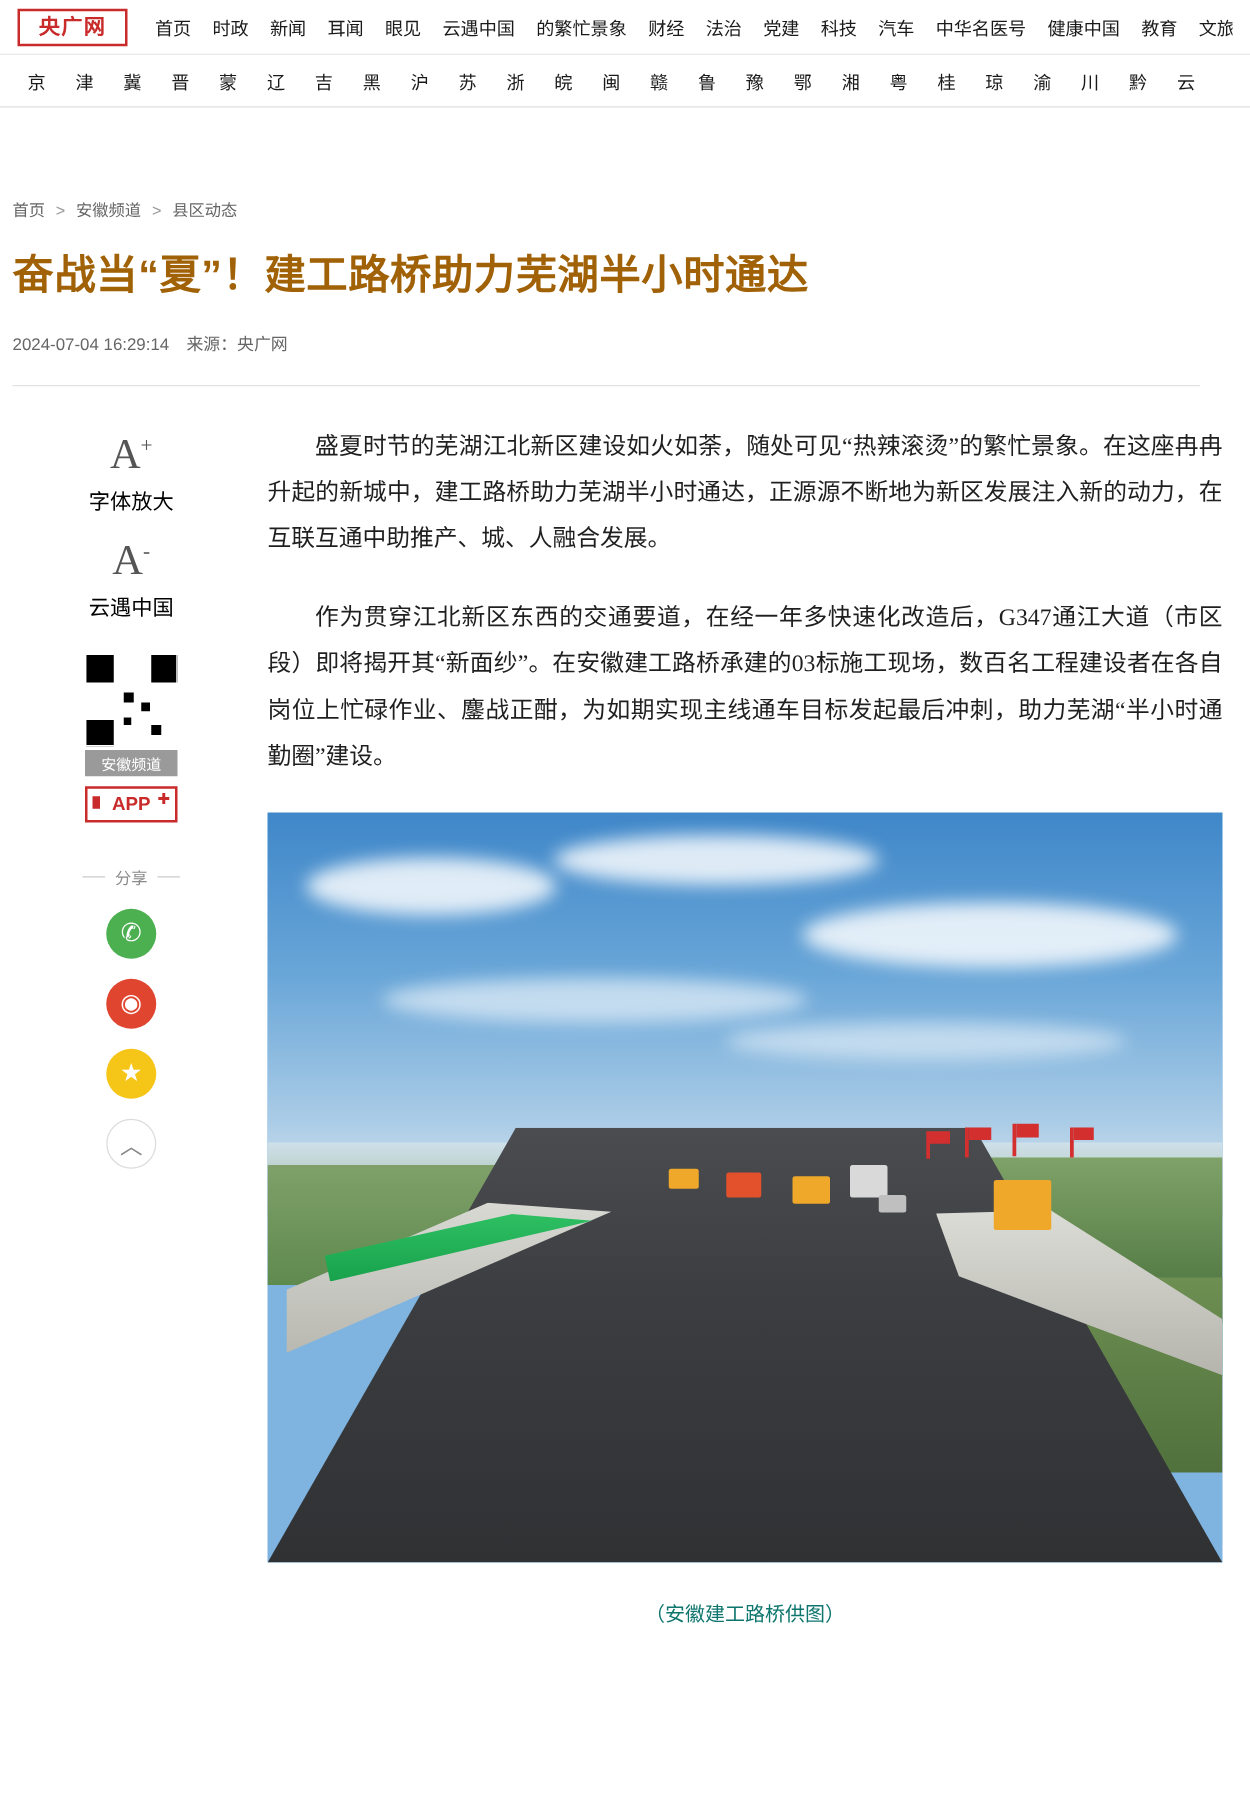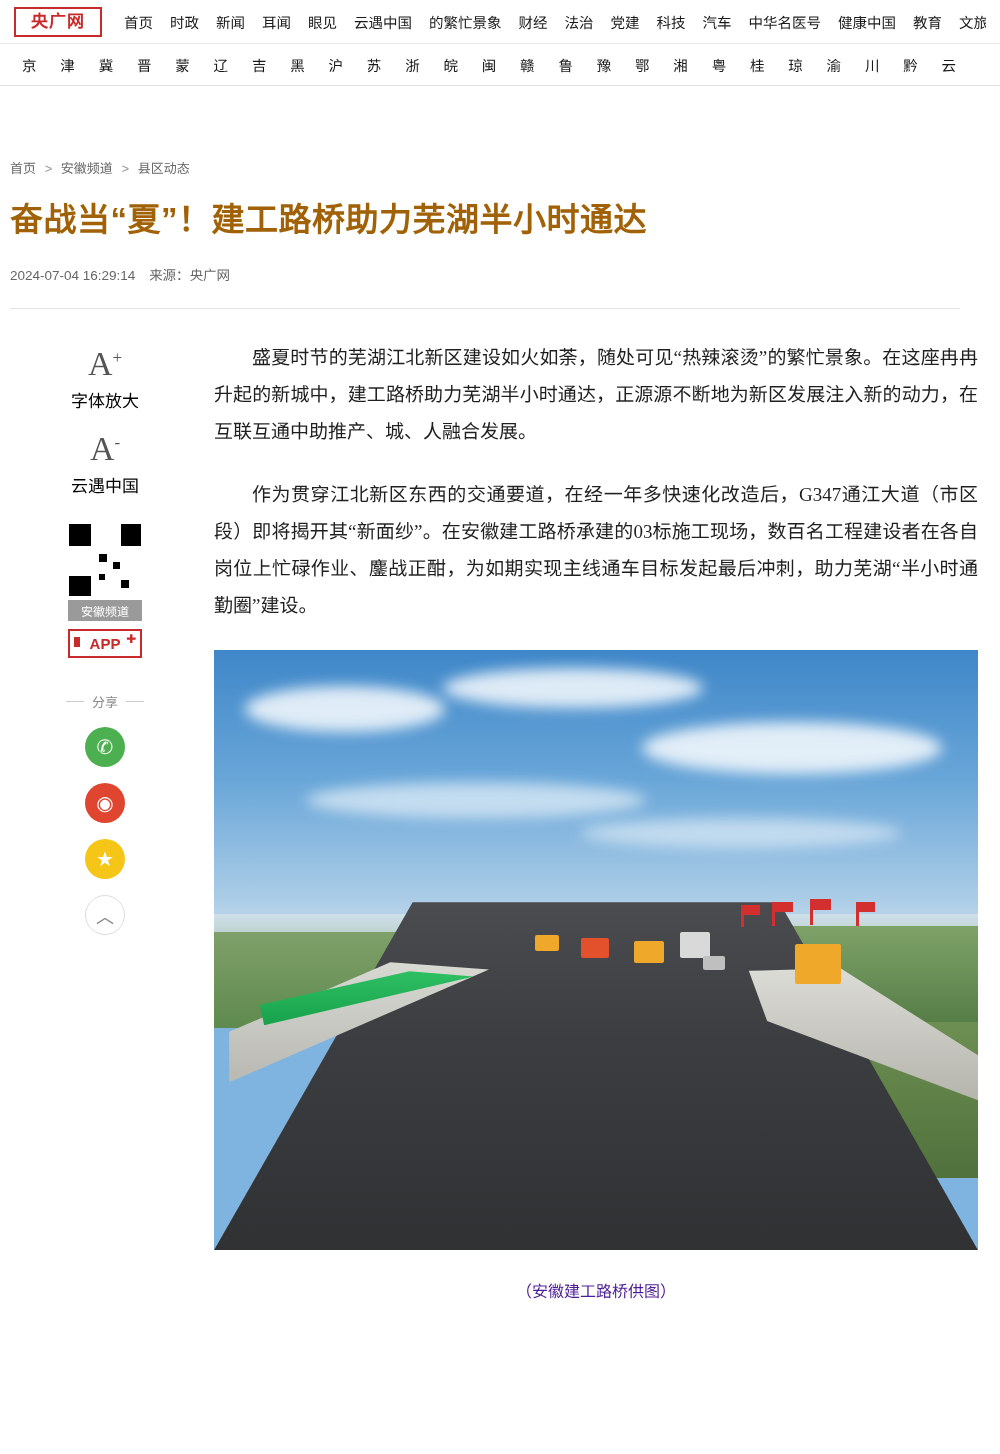--- a/index.html
+++ b/index.html
@@ -251,21 +251,21 @@
   }
   .roller {
     position: absolute;
     background: #f0a82a;
     border-radius: 2px;
   }
   .flag { position: absolute; background: #d32f2f; }
   .cap {
     text-align: center;
     font-size: 16px;
-    color: #4c1d95;
+    color: #0f766e;
     margin-top: 28px;
     font-family: "Liberation Serif", serif;
   }
 </style>
 </head>
 <body>
 
 <div class="topbar">
   <div class="logo">
     <span class="logo-text">央广网</span>

